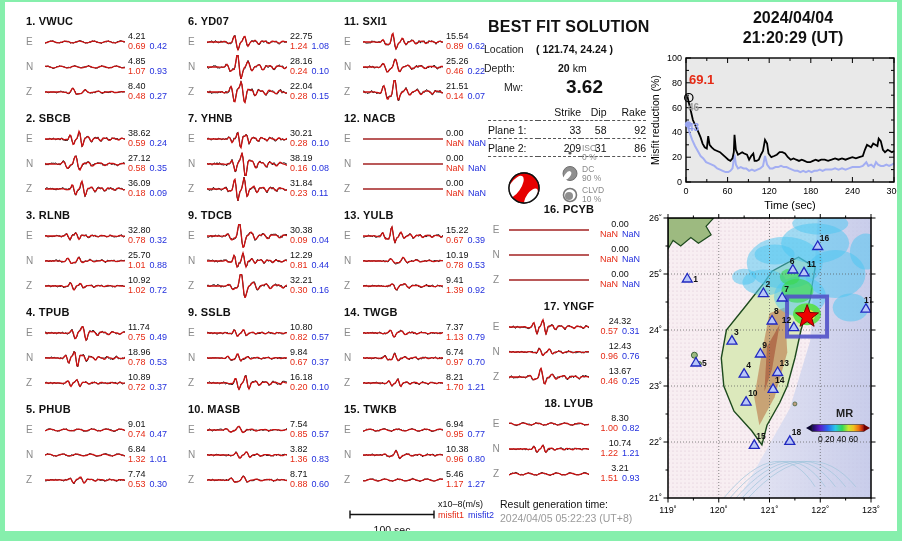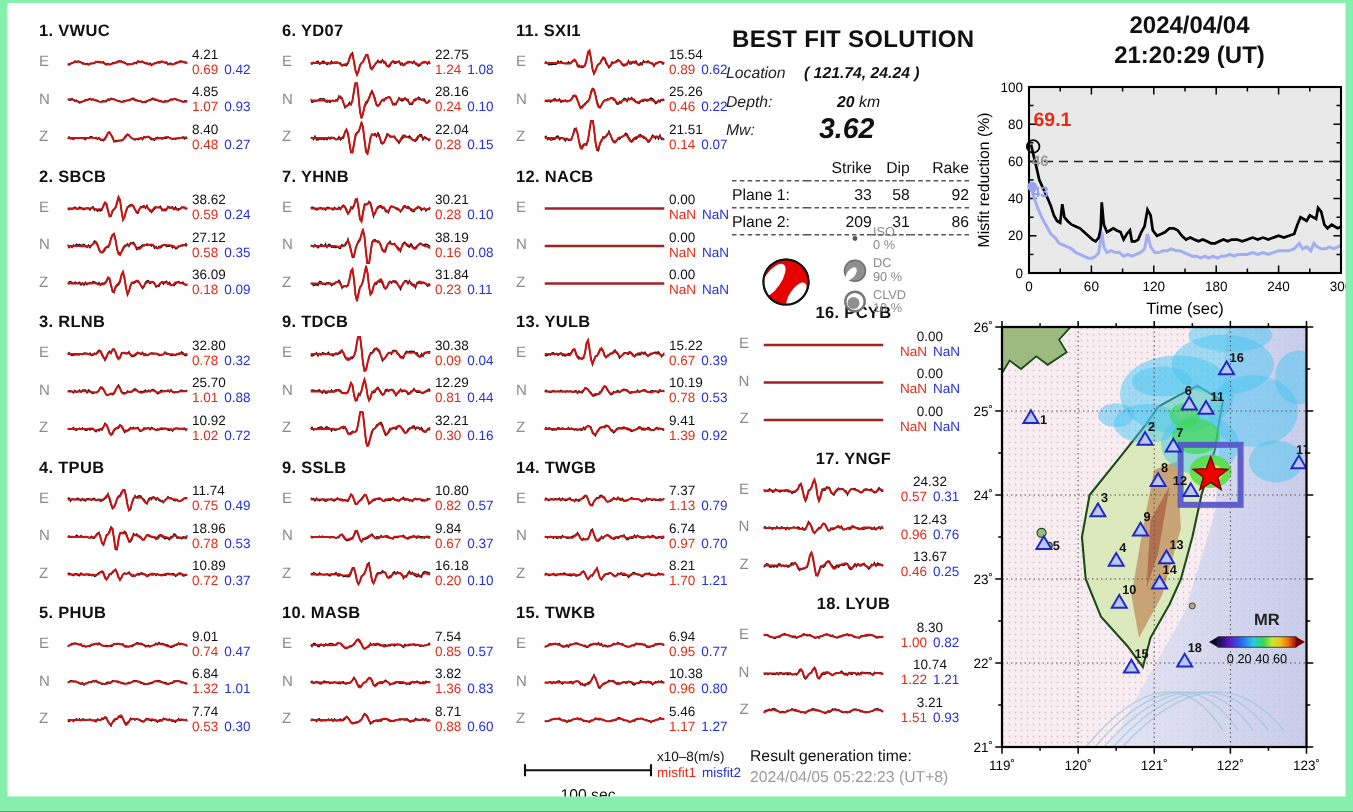--- a/index.html
+++ b/index.html
@@ -12,32 +12,32 @@
   .srow{display:flex;align-items:center;height:25px;padding-left:6px;}
   .clabel{width:12px;font-size:10px;color:#8a8a8a;margin-right:7px;}
   .wsvg{width:80px;height:24px;flex:0 0 80px;}
   .nums{margin-left:3px;width:56px;font-size:9px;line-height:9.5px;white-space:nowrap;}
   .amp{color:#111;}
   .m1{color:#e52b16;}
   .m2{color:#2330dd;margin-left:4px;}
   
   .bfs{position:absolute;left:479px;top:12px;width:172px;}
   .bfs-title{font-size:16px;font-weight:bold;padding-left:4px;margin-top:4px;letter-spacing:.2px;}
-  .bfs-row{font-size:10.5px;padding-left:0;margin-top:7px;display:flex;align-items:baseline;font-style:italic;}
+  .bfs-row{font-size:10.5px;padding-left:0;margin-top:7px;display:flex;align-items:baseline;}
   .bfs-lab{width:52px;color:#222;}
   .bfs-val{font-weight:bold;}
   .unit{font-weight:normal;margin-left:3px;}
   .mw-val{font-size:19px;font-weight:bold;margin-left:10px;}
   .sdr{margin-top:5px;margin-left:4px;width:158px;font-size:10.5px;border-collapse:collapse;}
   .sdr td{padding:2.5px 0 2.5px 0;}
   .sdr .num{text-align:right;}
   .sdr tr.hdr td{border-bottom:1px dashed #555;}
   .sdr tr.r1 td{border-bottom:1px dashed #555;}
   .sdr tr.r2 td{border-bottom:1px dashed #555;}
-  .mech{display:flex;margin-top:6px;align-items:flex-end;}
+  .mech{display:flex;margin-top:6px;align-items:center;}
   .comp-item{display:flex;align-items:center;margin-bottom:3px;}
   .comp-txt{font-size:8.5px;color:#8a8a8a;line-height:9px;margin-left:4px;}
   
   .datetime{position:absolute;left:683px;top:6px;width:210px;text-align:center;
             font-size:16px;font-weight:bold;line-height:20px;}
   .footer-bats{position:absolute;left:180px;top:497px;font-size:10px;line-height:13px;}
   .gray{color:#9a9a9a;}
   .scalebar{position:absolute;left:341px;top:503px;width:92px;text-align:center;}
   .scalebar .lbl{font-size:10.5px;margin-top:1px;}
   .units{position:absolute;left:433px;top:497px;font-size:9px;line-height:11px;}
@@ -705,21 +705,21 @@
     <div class="bfs-title">BEST FIT SOLUTION</div>
     <div class="bfs-row">
       <span class="bfs-lab">Location</span>
       <span class="bfs-val">( 121.74,  24.24 )</span>
     </div>
     <div class="bfs-row">
       <span class="bfs-lab">Depth:</span>
       <span class="bfs-val" style="margin-left:22px;">20</span>
       <span class="unit">km</span>
     </div>
-    <div class="bfs-row" style="margin-top:2px;align-items:center;">
+    <div class="bfs-row" style="margin-top:2px;align-items:center;margin-left:20px;">
       <span class="bfs-lab">Mw:</span>
       <span class="mw-val">3.62</span>
     </div>
     <table class="sdr">
       <tbody>
             <tr class="hdr">
         <td style="width:50px;"></td>
         <td class="num">Strike</td>
         <td class="num">Dip</td>
         <td class="num">Rake</td>

